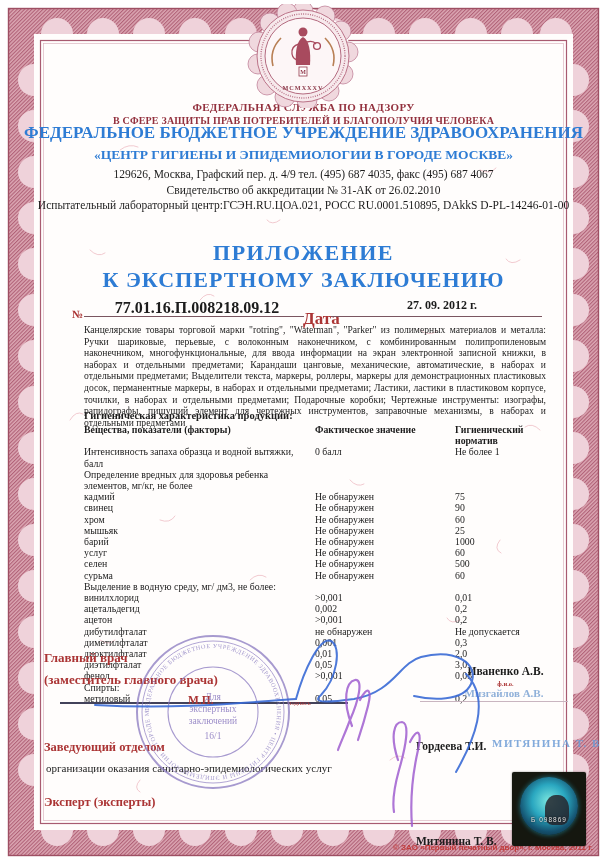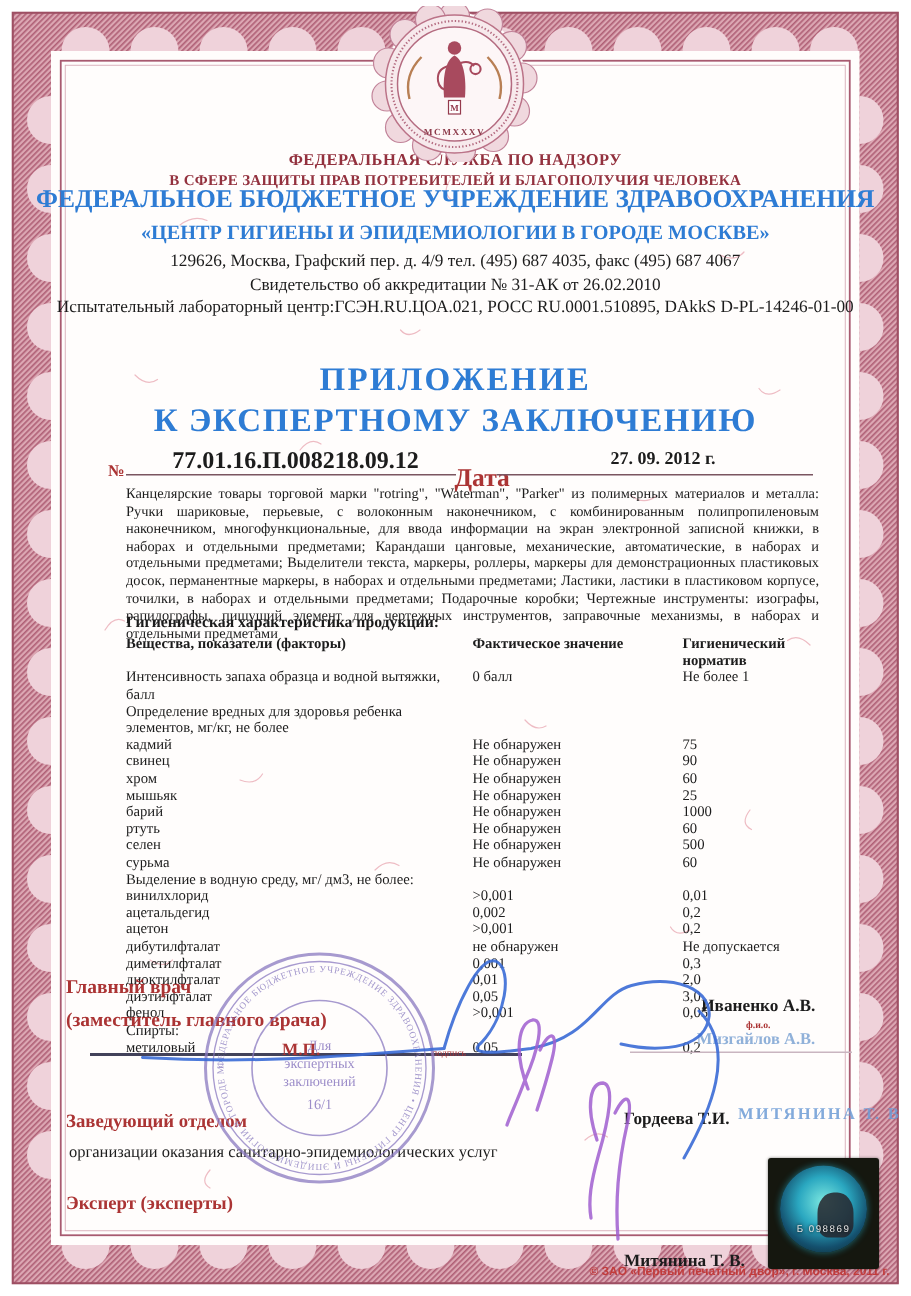--- a/index.html
+++ b/index.html
@@ -255,21 +255,21 @@
             <span class="tc">мышьяк</span>
             <span class="tc">Не обнаружен</span>
             <span class="tc">25</span>
           </div>
           <div class="trow">
             <span class="tc">барий</span>
             <span class="tc">Не обнаружен</span>
             <span class="tc">1000</span>
           </div>
           <div class="trow">
-            <span class="tc">ртуть</span>
+            <span class="tc">услуг</span>
             <span class="tc">Не обнаружен</span>
             <span class="tc">60</span>
           </div>
           <div class="trow">
             <span class="tc">селен</span>
             <span class="tc">Не обнаружен</span>
             <span class="tc">500</span>
           </div>
           <div class="trow">
             <span class="tc">сурьма</span>

